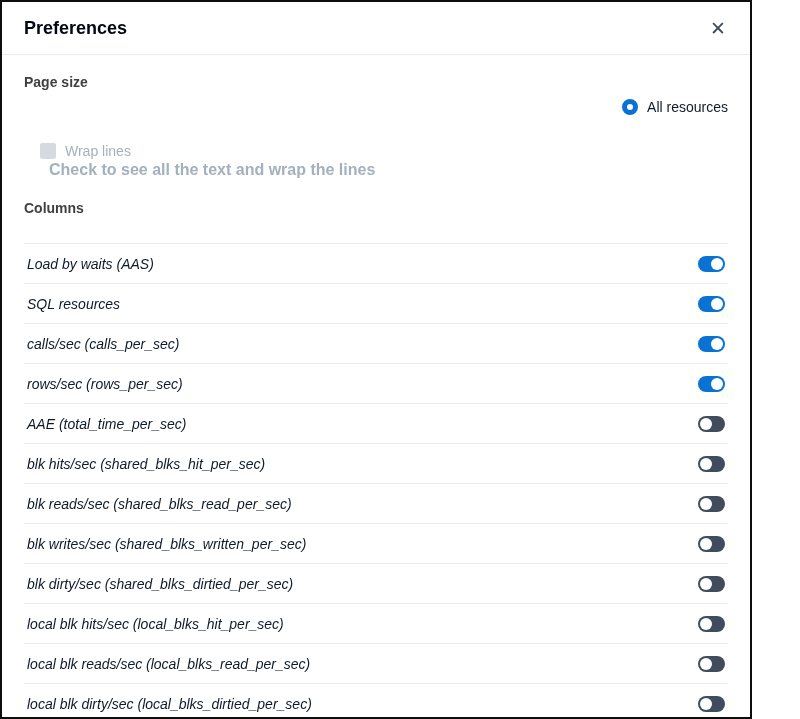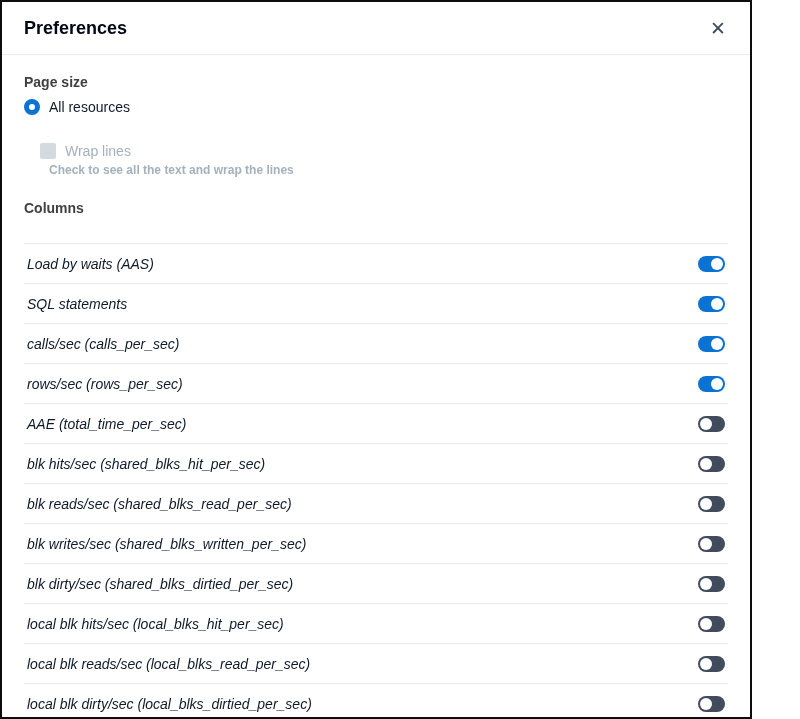--- a/index.html
+++ b/index.html
@@ -26,37 +26,37 @@
     font-size:19px; line-height:1; color:#414d5c; cursor:pointer; font-weight:400;
   }
 
   .content { padding:0 22px; }
 
   .field-label {
     font-size:14px; font-weight:700; color:#404040;
     margin-top:19px; line-height:16px;
   }
 
-  .radio-row { display:flex; align-items:center; gap:9px; margin-top:8px; line-height:18px; cursor:pointer; }
+  .radio-row { display:flex; align-items:center; gap:9px; margin-top:8px; line-height:18px; cursor:pointer;justify-content:flex-end; }
   .radio-icon {
     flex:none; width:16px; height:16px; border-radius:50%;
     border:5px solid var(--accent, #0972d3); background:#ffffff;
   }
   .radio-label { font-size:14px; color:#0f1b2a; }
 
   .wrap-block { margin-top:26px; }
   .check-row { display:flex; align-items:center; gap:9px; line-height:18px;padding-left:16px; }
   .checkbox-icon {
     flex:none; width:16px; height:16px; border-radius:2px;
     background:#d4dbe0;
   }
   .check-label { font-size:14px; color:var(--disabled, #a4b1bd); }
   .check-desc {
     margin-left:25px; margin-top:3px;
-    font-size:12px; line-height:14px; color:var(--disabled, #a4b1bd); font-weight:700;
+    font-size:16px; line-height:14px; color:var(--disabled, #a4b1bd); font-weight:700;
   }
 
   .columns-label { margin-top:23px; }
 
   .rows { margin-top:27px; }
   .toggle-row {
     display:flex; justify-content:space-between; align-items:center;
     height:40px; padding:0 3px;
     border-top:1px solid var(--divider, #e9ebed);
     font-style:italic;
@@ -107,21 +107,21 @@
 
     <div class="rows">
   <div class="toggle-row">
     <span class="row-label">Load by waits (AAS)</span>
     <button class="toggle on">
       <span class="knob"></span>
     </button>
   </div>
 
   <div class="toggle-row">
-    <span class="row-label">SQL statements</span>
+    <span class="row-label">SQL resources</span>
     <button class="toggle on">
       <span class="knob"></span>
     </button>
   </div>
 
   <div class="toggle-row">
     <span class="row-label">calls/sec (calls_per_sec)</span>
     <button class="toggle on">
       <span class="knob"></span>
     </button>

